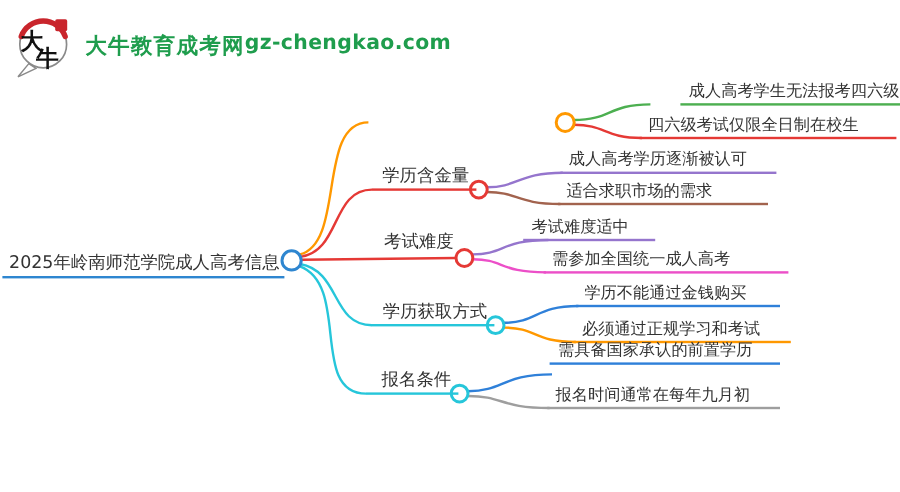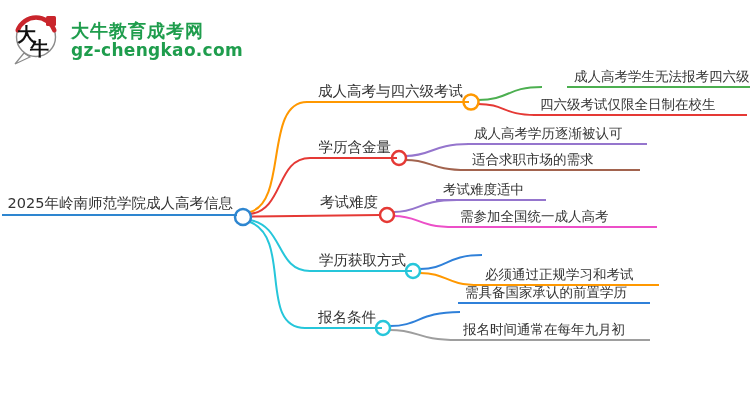--- a/index.html
+++ b/index.html
@@ -22,21 +22,21 @@
   .ul-red{border-bottom-color:#e53935;}
   .ul-purple{border-bottom-color:#9575cd;}
   .ul-brown{border-bottom-color:#a2634e;}
   .ul-magenta{border-bottom-color:#ec4fc8;}
   .ul-cyan{border-bottom-color:#26c6da;}
   .ul-blue{border-bottom-color:#2f80d9;}
   .ul-gray{border-bottom-color:#9e9e9e;}
   .no-ul{border-bottom:none;}
   
   .logo{position:absolute;left:10px;top:11px;display:flex;align-items:center;z-index:3;}
-  .logo-texts{margin-left:7px;display:flex;flex-direction:column;justify-content:center;}
+  .logo-texts{margin-left:7px;display:flex;flex-direction:row;justify-content:center;}
   .logo-title{font-size:18px;font-weight:bold;color:#1f9d4d;letter-spacing:1px;line-height:22px;}
   .logo-domain{font-size:17px;font-weight:bold;color:#1f9d4d;line-height:16px;letter-spacing:0.3px;}
 </style>
 </head>
 <body>
 
 <div class="canvas">
 
   <svg class="wires" width="750" height="410" viewBox="0 0 750 410">
 
@@ -73,35 +73,35 @@
       <rect x="36" y="5" width="10" height="10" rx="1.5" fill="#c9252c"></rect>
       <text x="7" y="30" font-size="19" font-weight="bold" fill="#111" font-family="DejaVu Serif, Liberation Serif, serif">大</text>
       <text x="20" y="44" font-size="19" font-weight="bold" fill="#111" font-family="DejaVu Serif, Liberation Serif, serif">牛</text>
     </svg>
     <div class="logo-texts">
       <span class="logo-title">大牛教育成考网</span>
       <span class="logo-domain">gz-chengkao.com</span>
     </div>
   </div>
 
-  <div class="node root-node" style="left:2px;top:192px;width:231px;">2025年岭南师范学院成人高考信息</div>
+  <div class="node root-node" style="left:2px;top:208px;width:231px;">2025年岭南师范学院成人高考信息</div>
 
-  <div class="node branch ul-orange" style="left:307px;top:81px;width:156px;padding-right:6px;">成人高考与四六级考试</div>
   <div class="node branch ul-red" style="left:310px;top:137px;width:81px;padding-right:6px;">学历含金量</div>
   <div class="node branch no-ul" style="left:316px;top:192px;width:62px;">考试难度</div>
   <div class="node branch ul-cyan" style="left:310px;top:250px;width:96px;padding-right:6px;">学历获取方式</div>
   <div class="node branch ul-cyan" style="left:305px;top:307px;width:71px;padding-right:6px;">报名条件</div>
 
   <div class="node leaf ul-green" style="left:540px;top:66px;width:200px;margin-left:27px;">成人高考学生无法报考四六级</div>
   <div class="node leaf ul-red" style="left:533px;top:94px;width:207px;">四六级考试仅限全日制在校生</div>
 
   <div class="node leaf ul-purple" style="left:467px;top:123px;width:173px;">成人高考学历逐渐被认可</div>
   <div class="node leaf ul-brown" style="left:465px;top:149px;width:168px;">适合求职市场的需求</div>
 
   <div class="node leaf ul-purple" style="left:436px;top:179px;width:103px;">考试难度适中</div>
   <div class="node leaf ul-magenta" style="left:453px;top:206px;width:197px;">需参加全国统一成人高考</div>
 
+  <div class="node leaf ul-blue" style="left:480px;top:234px;width:163px;">学历不能通过金钱购买</div>
   <div class="node leaf ul-orange" style="left:478px;top:264px;width:174px;">必须通过正规学习和考试</div>
 
   <div class="node leaf ul-blue" style="left:458px;top:282px;width:185px;">需具备国家承认的前置学历</div>
   <div class="node leaf ul-gray" style="left:456px;top:319px;width:187px;">报名时间通常在每年九月初</div>
 
 </div>
 
 </body></html>

